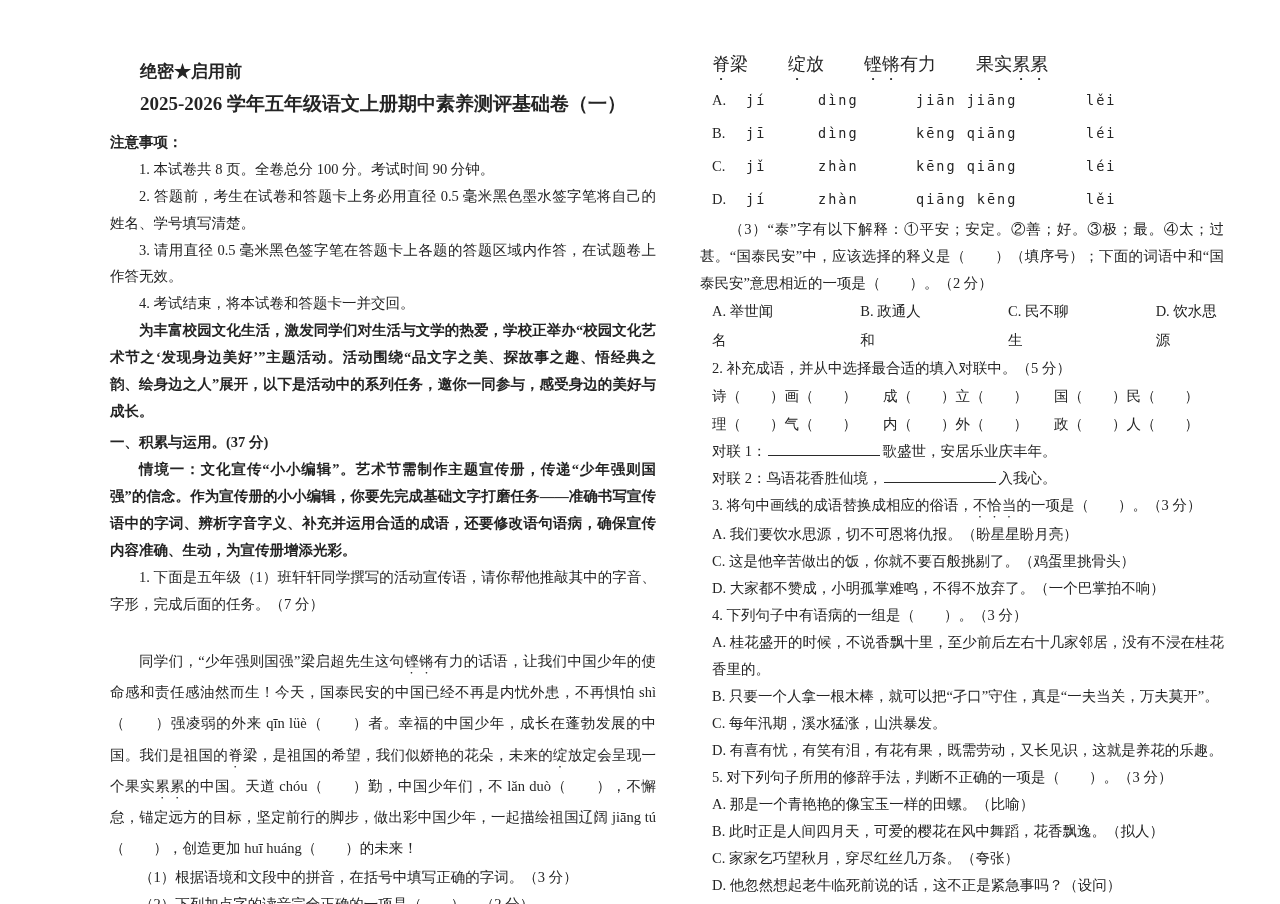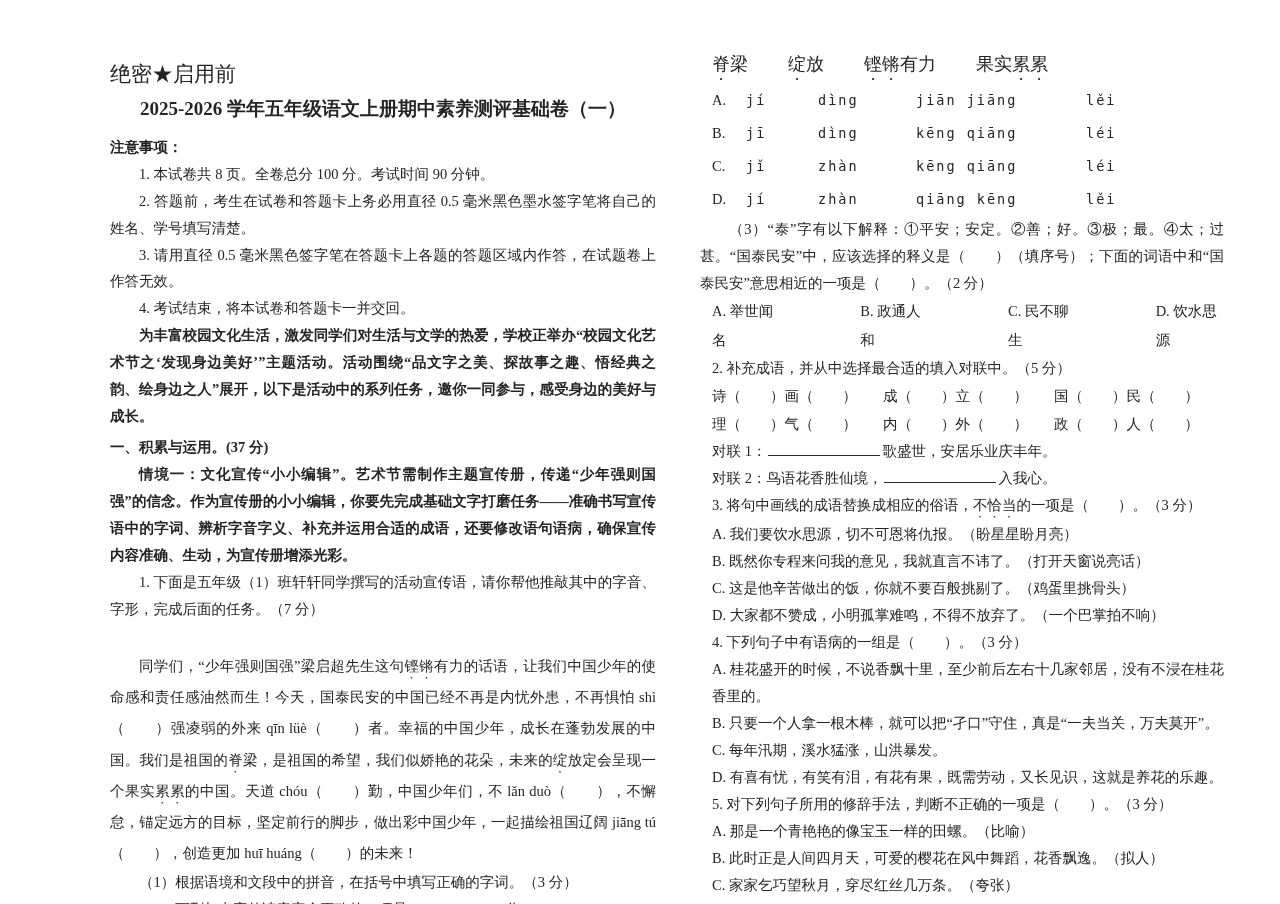--- a/index.html
+++ b/index.html
@@ -11,21 +11,21 @@
     background: #ffffff;
     font-family: "Liberation Serif", "DejaVu Serif", serif;
     color: #242424;
     overflow: hidden;
   }
   .col { position: absolute; }
   .col-left  { left: 110px; top: 60px;  width: 546px; }
   .col-right { left: 700px; top: 46px;  width: 524px; }
 
   p { margin: 0; font-size: 14.5px; line-height: 1.86; text-align: justify; }
-  .classif { font-size: 21px; font-weight: 400; margin-bottom: 4px; }
+  .classif { font-size: 17px; font-weight: 700; margin-bottom: 4px; margin-left: 30px; }
   .title {
     font-size: 19px; font-weight: 700; text-align: center;
     margin: 8px 0 12px; line-height: 1.35;
   }
   .bold { font-weight: 700; }
   .kai  { font-weight: 700; }
   .kai-light { font-weight: 400; margin-top: 28px; }
   .indent  { text-indent: 2em; }
   .ind12 { padding-left: 12px; }
   .passage { line-height: 2.15; }
@@ -162,21 +162,20 @@
       <span>内（　　）外（　　）</span>
       <span>政（　　）人（　　）</span>
     </div>
 
     <p class="ind12"><span>对联 1：</span><span class="blank"></span><span>歌盛世，安居乐业庆丰年。</span></p>
     <p class="ind12"><span>对联 2：鸟语花香胜仙境，</span><span class="blank"></span><span>入我心。</span></p>
 
     <p class="ind12"><span>3. 将句中画线的成语替换成相应的俗语，</span><span class="dots">不恰当</span><span>的一项是（　　）。（3 分）</span></p>
 
     <p class="ind12"><span>A. 我们要</span><span class="u">饮水思源</span><span>，切不可恩将仇报。（盼星星盼月亮）</span></p>
-    <p class="ind12"><span>B. 既然你专程来问我的意见，我就</span><span class="u">直言不讳</span><span>了。（打开天窗说亮话）</span></p>
     <p class="ind12"><span>C. 这是他辛苦做出的饭，你就不要</span><span class="u">百般挑剔</span><span>了。（鸡蛋里挑骨头）</span></p>
     <p class="ind12"><span>D. 大家都不赞成，小明</span><span class="u">孤掌难鸣</span><span>，不得不放弃了。（一个巴掌拍不响）</span></p>
 
     <p class="ind12">4. 下列句子中有语病的一组是（　　）。（3 分）</p>
     <p class="ind12">A. 桂花盛开的时候，不说香飘十里，至少前后左右十几家邻居，没有不浸在桂花香里的。</p>
     <p class="ind12">B. 只要一个人拿一根木棒，就可以把“孑口”守住，真是“一夫当关，万夫莫开”。</p>
     <p class="ind12">C. 每年汛期，溪水猛涨，山洪暴发。</p>
     <p class="ind12">D. 有喜有忧，有笑有泪，有花有果，既需劳动，又长见识，这就是养花的乐趣。</p>
 
     <p class="ind12">5. 对下列句子所用的修辞手法，判断不正确的一项是（　　）。（3 分）</p>

